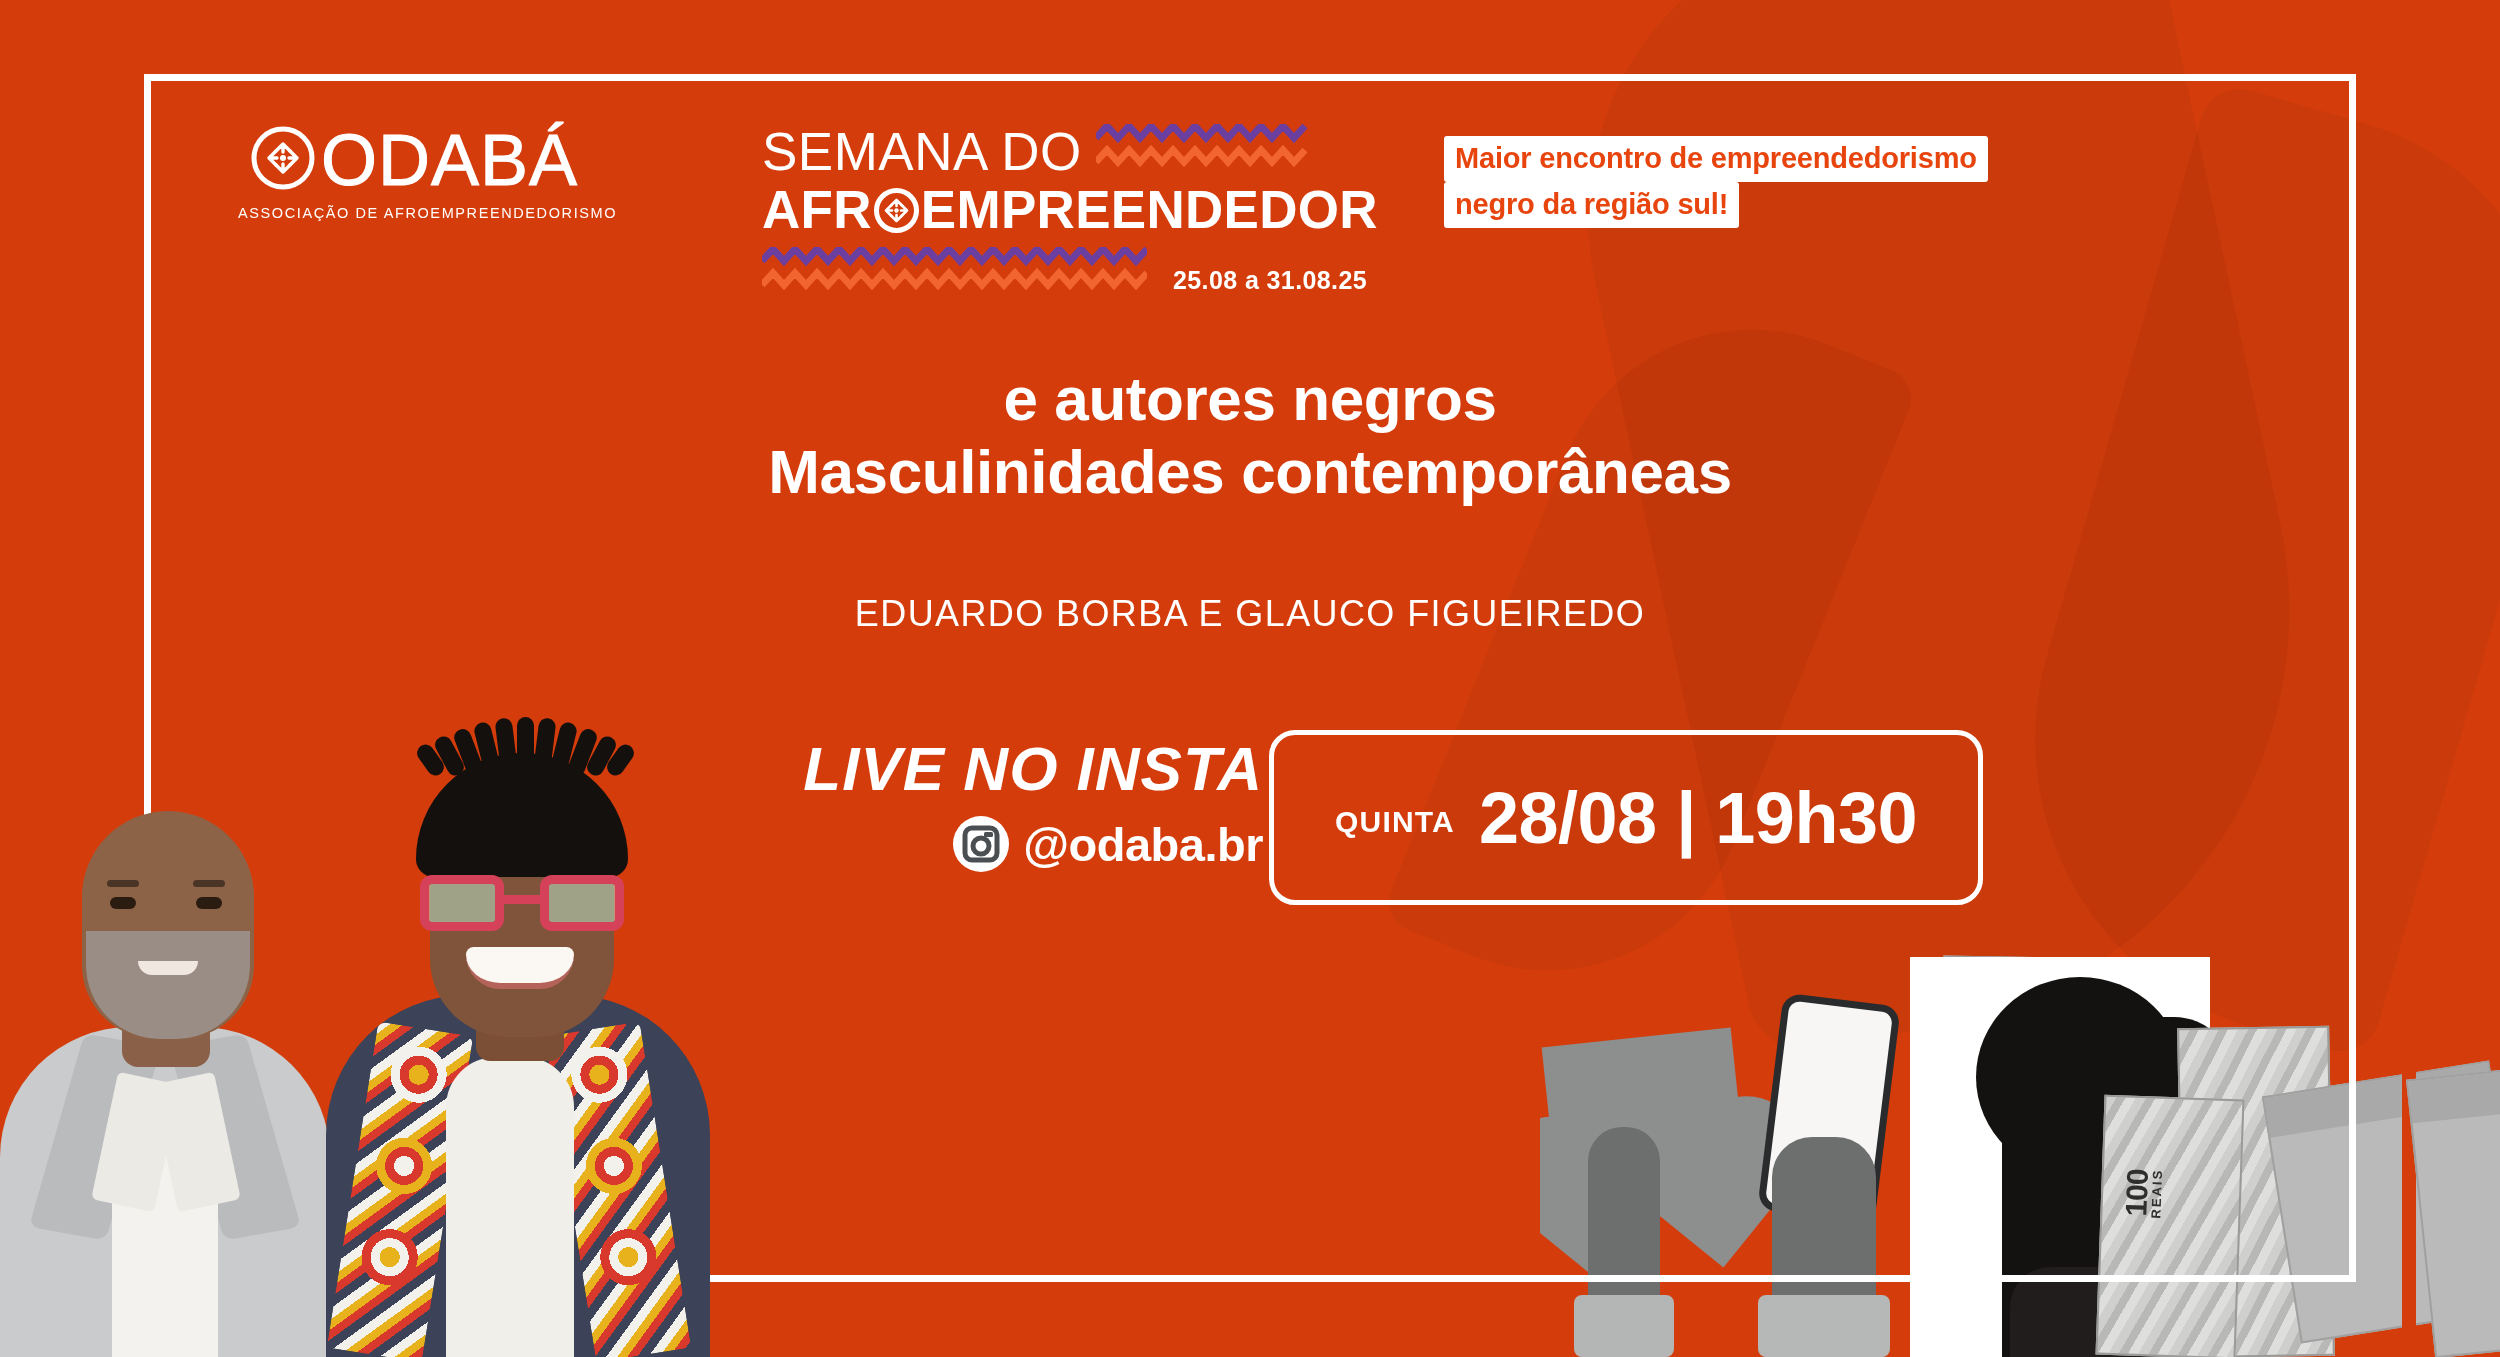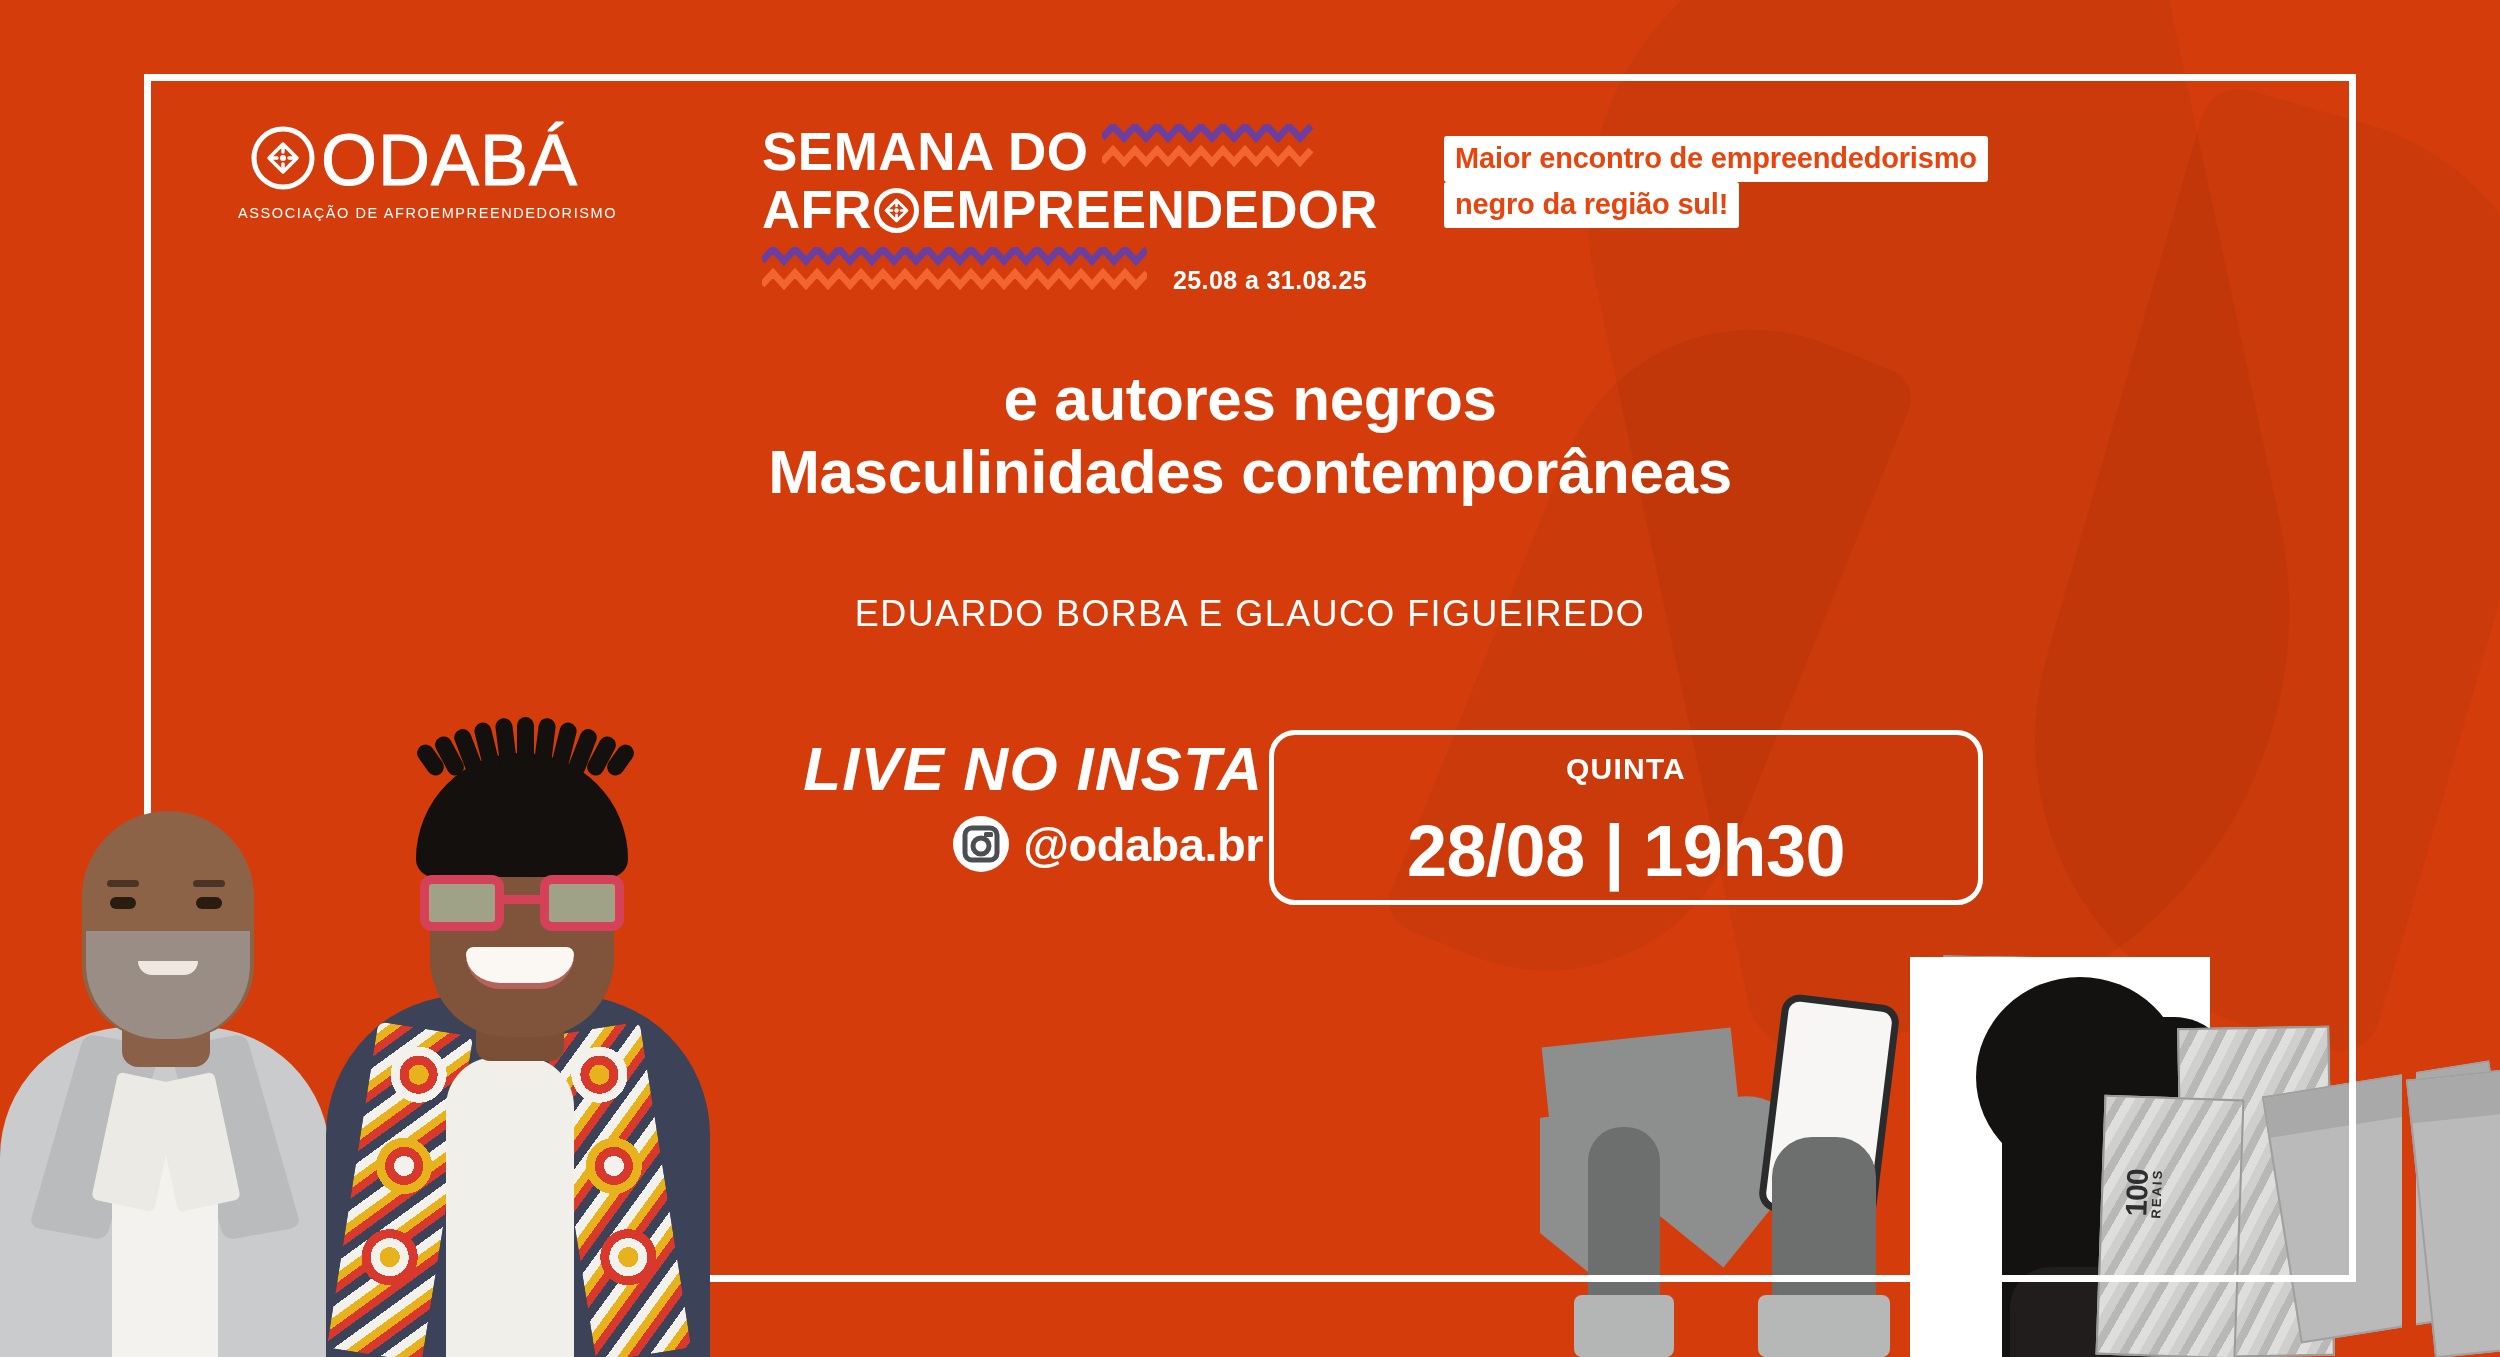--- a/index.html
+++ b/index.html
@@ -94,21 +94,21 @@
     left: 762px; top: 125px;
     z-index: 8;
     width: 660px;
   }
   #week .line {
     display: flex;
     align-items: center;
   }
   #week .l1 {
     font-size: 53px;
-    font-weight: bold;
+    font-weight: normal;
     color: #fff;
     letter-spacing: 0.5px;
     line-height: 1.02;
     white-space: nowrap;
   }
   #week .l2 {
     font-size: 53px;
     font-weight: bold;
     color: #fff;
     letter-spacing: 0.3px;
@@ -231,21 +231,20 @@
     position: absolute;
     left: 1269px; top: 730px;
     width: 714px; height: 175px;
     border: 5px solid #ffffff;
     border-radius: 26px;
     z-index: 9;
     display: flex;
     align-items: center;
     justify-content: center;
     gap: 24px;
-    flex-direction: column;
   }
   #datebox .weekday {
     font-size: 30px;
     font-weight: bold;
     color: #fff;
     letter-spacing: 1.2px;
     padding-top: 8px;
   }
   #datebox .datetime {
     font-size: 72px;

